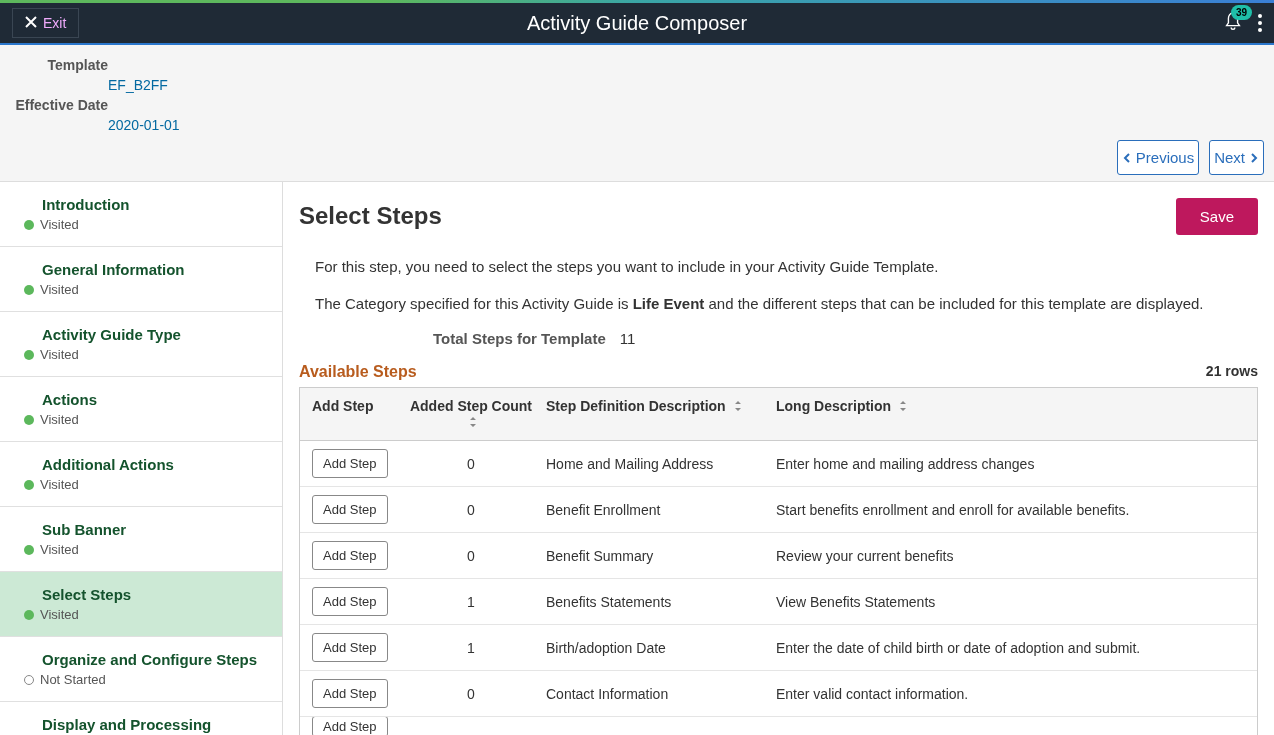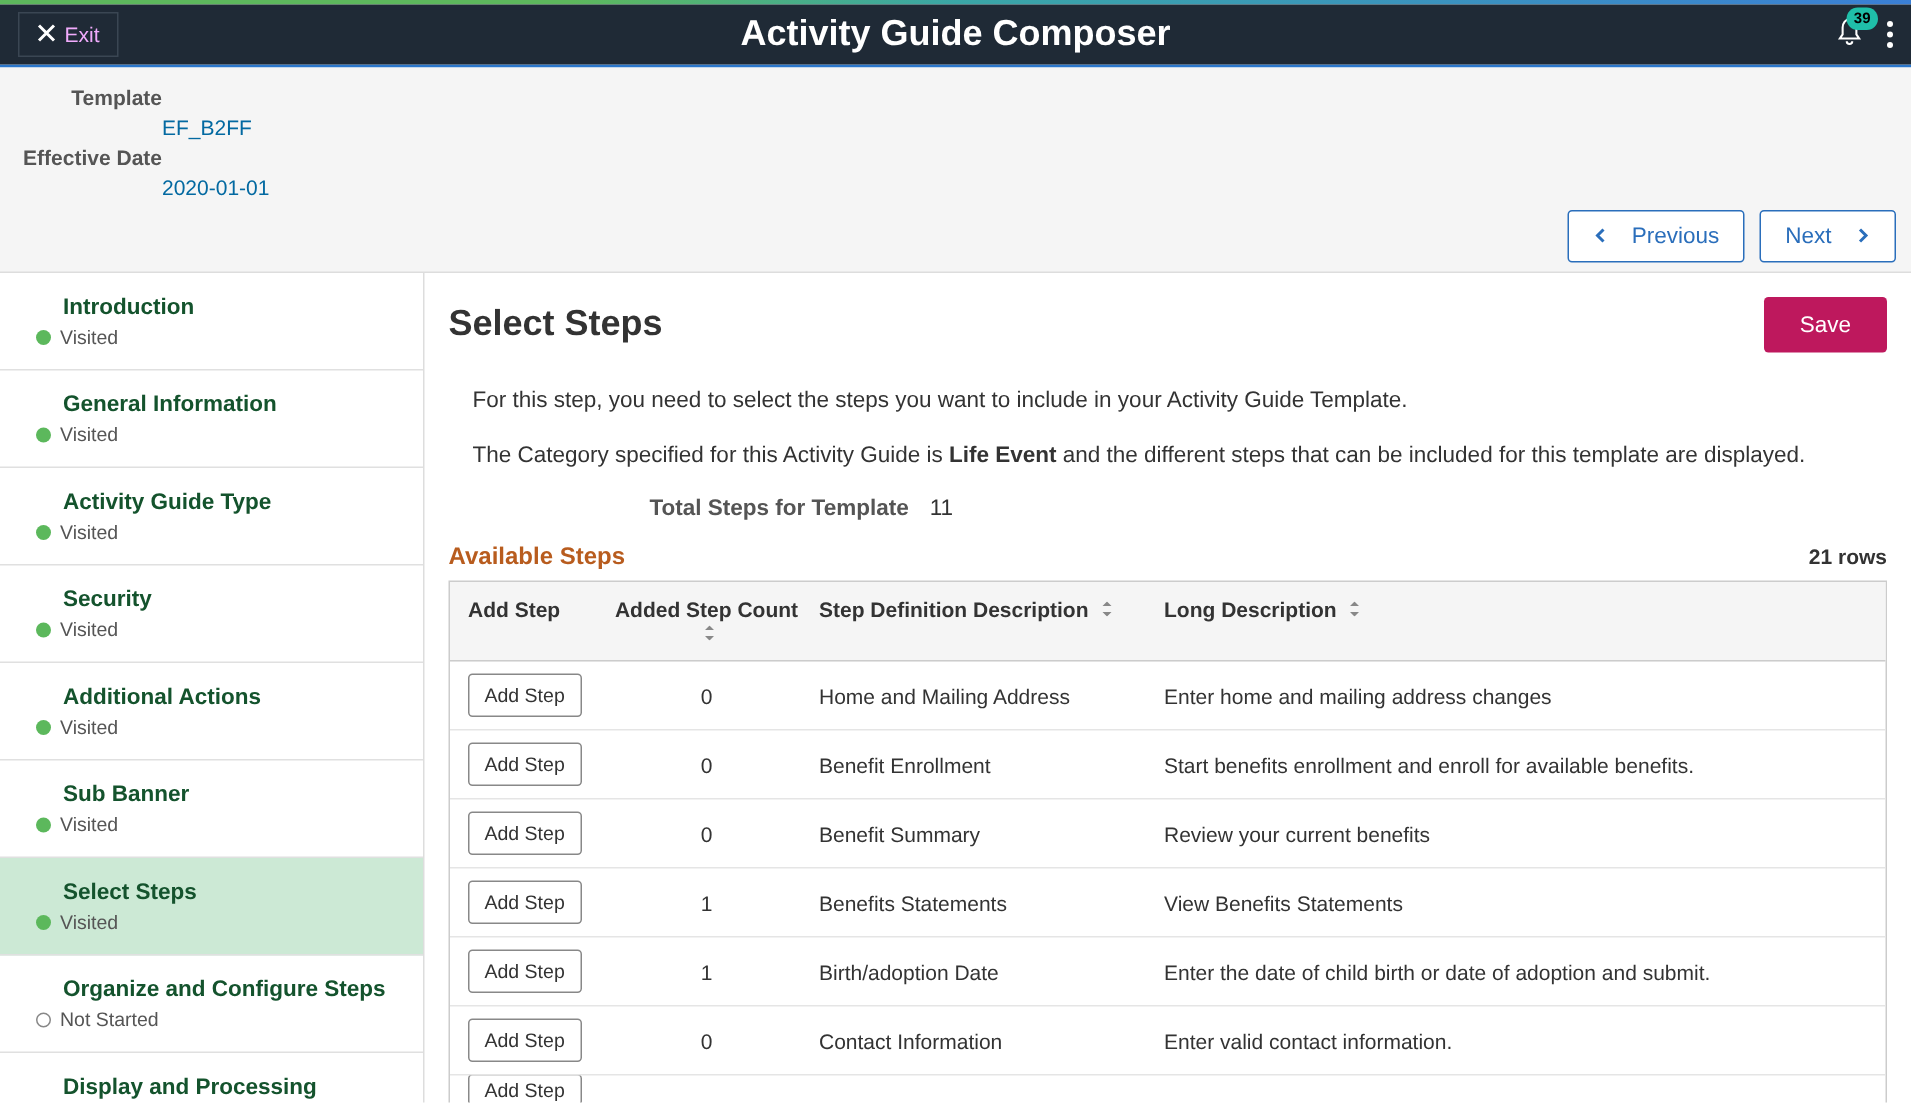--- a/index.html
+++ b/index.html
@@ -4,34 +4,34 @@
 <style>
   * { box-sizing: border-box; margin: 0; padding: 0; }
   body { font-family: Arial, Helvetica, sans-serif; font-size: 14px; color: #333; background: #fff; width: 1274px; height: 735px; overflow: hidden; }
   
   .topband { height: 3px; background: linear-gradient(90deg, #5db85d 0%, #5db85d 30%, #3aa6a6 50%, #3a7fd6 100%); }
   .topband2 { height: 2px; background: #2b77cc; }
   
   .header { background: #1f2a36; color: #fff; height: 40px; display: flex; align-items: center; position: relative; }
   .exit-btn { display: flex; align-items: center; gap: 6px; border: 1px solid #3a4653; padding: 6px 12px; margin-left: 12px; cursor: pointer; color: #f0abfc; }
   .exit-btn svg { width: 12px; height: 12px; }
-  .header-title { position: absolute; left: 50%; transform: translateX(-50%); font-size: 24px; font-weight: bold; }
+  .header-title { position: absolute; left: 50%; transform: translateX(-50%); font-size: 20px; font-weight: normal; }
   .header-right { position: absolute; right: 8px; display: flex; align-items: center; gap: 10px; }
   .notif { position: relative; cursor: pointer; }
   .notif svg { width: 22px; height: 22px; }
   .notif-badge { position: absolute; top: -6px; right: -8px; background: #1fbfa9; color: #000; font-size: 10px; font-weight: bold; border-radius: 10px; padding: 2px 5px; }
   .kebab { cursor: pointer; display: flex; flex-direction: column; gap: 3px; padding: 4px; }
   .kebab span { width: 4px; height: 4px; background: #fff; border-radius: 50%; }
   
   .meta-bar { background: #f5f5f5; border-bottom: 1px solid #ddd; padding: 12px 8px 44px 8px; position: relative; }
   .meta-row { display: flex; margin-bottom: 4px; }
   .meta-label { width: 100px; text-align: right; font-weight: bold; color: #555; }
   .meta-value { color: #0369a1; margin-top: 20px; }
   .nav-btns { position: absolute; right: 10px; bottom: 6px; display: flex; gap: 10px; }
-  .nav-btn { border: 1px solid #2a6ebb; color: #2a6ebb; background: #fff; padding: 8px 16px; border-radius: 3px; cursor: pointer; display: flex; align-items: center; gap: 16px; font-size: 15px; }
+  .nav-btn { border: 1px solid #2a6ebb; color: #2a6ebb; background: #fff; padding: 8px 4px; border-radius: 3px; cursor: pointer; display: flex; align-items: center; gap: 4px; font-size: 15px; }
   .nav-btn svg { width: 10px; height: 10px; }
   
   .body { display: flex; height: 590px; }
   .sidebar { width: 283px; border-right: 1px solid #ddd; overflow-y: scroll; background: #fff; }
   .sidebar::-webkit-scrollbar { width: 17px; }
   .sidebar::-webkit-scrollbar-track { background: #f0f0f0; }
   .sidebar::-webkit-scrollbar-thumb { background: #c0c0c0; border: 1px solid #a0a0a0; }
   .sidebar::-webkit-scrollbar-button:single-button { background: #e0e0e0; border: 1px solid #b0b0b0; height: 17px; }
   
   .nav-item { border-bottom: 1px solid #e0e0e0; padding: 14px 10px 14px 24px; cursor: pointer; }
@@ -144,21 +144,21 @@
         </div>
       </div>
       <div class="nav-item">
         <div class="nav-item-title">Activity Guide Type</div>
         <div class="nav-item-status">
           <span class="status-dot visited"></span>
           <span>Visited</span>
         </div>
       </div>
       <div class="nav-item">
-        <div class="nav-item-title">Security</div>
+        <div class="nav-item-title">Actions</div>
         <div class="nav-item-status">
           <span class="status-dot visited"></span>
           <span>Visited</span>
         </div>
       </div>
       <div class="nav-item">
         <div class="nav-item-title">Additional Actions</div>
         <div class="nav-item-status">
           <span class="status-dot visited"></span>
           <span>Visited</span>

